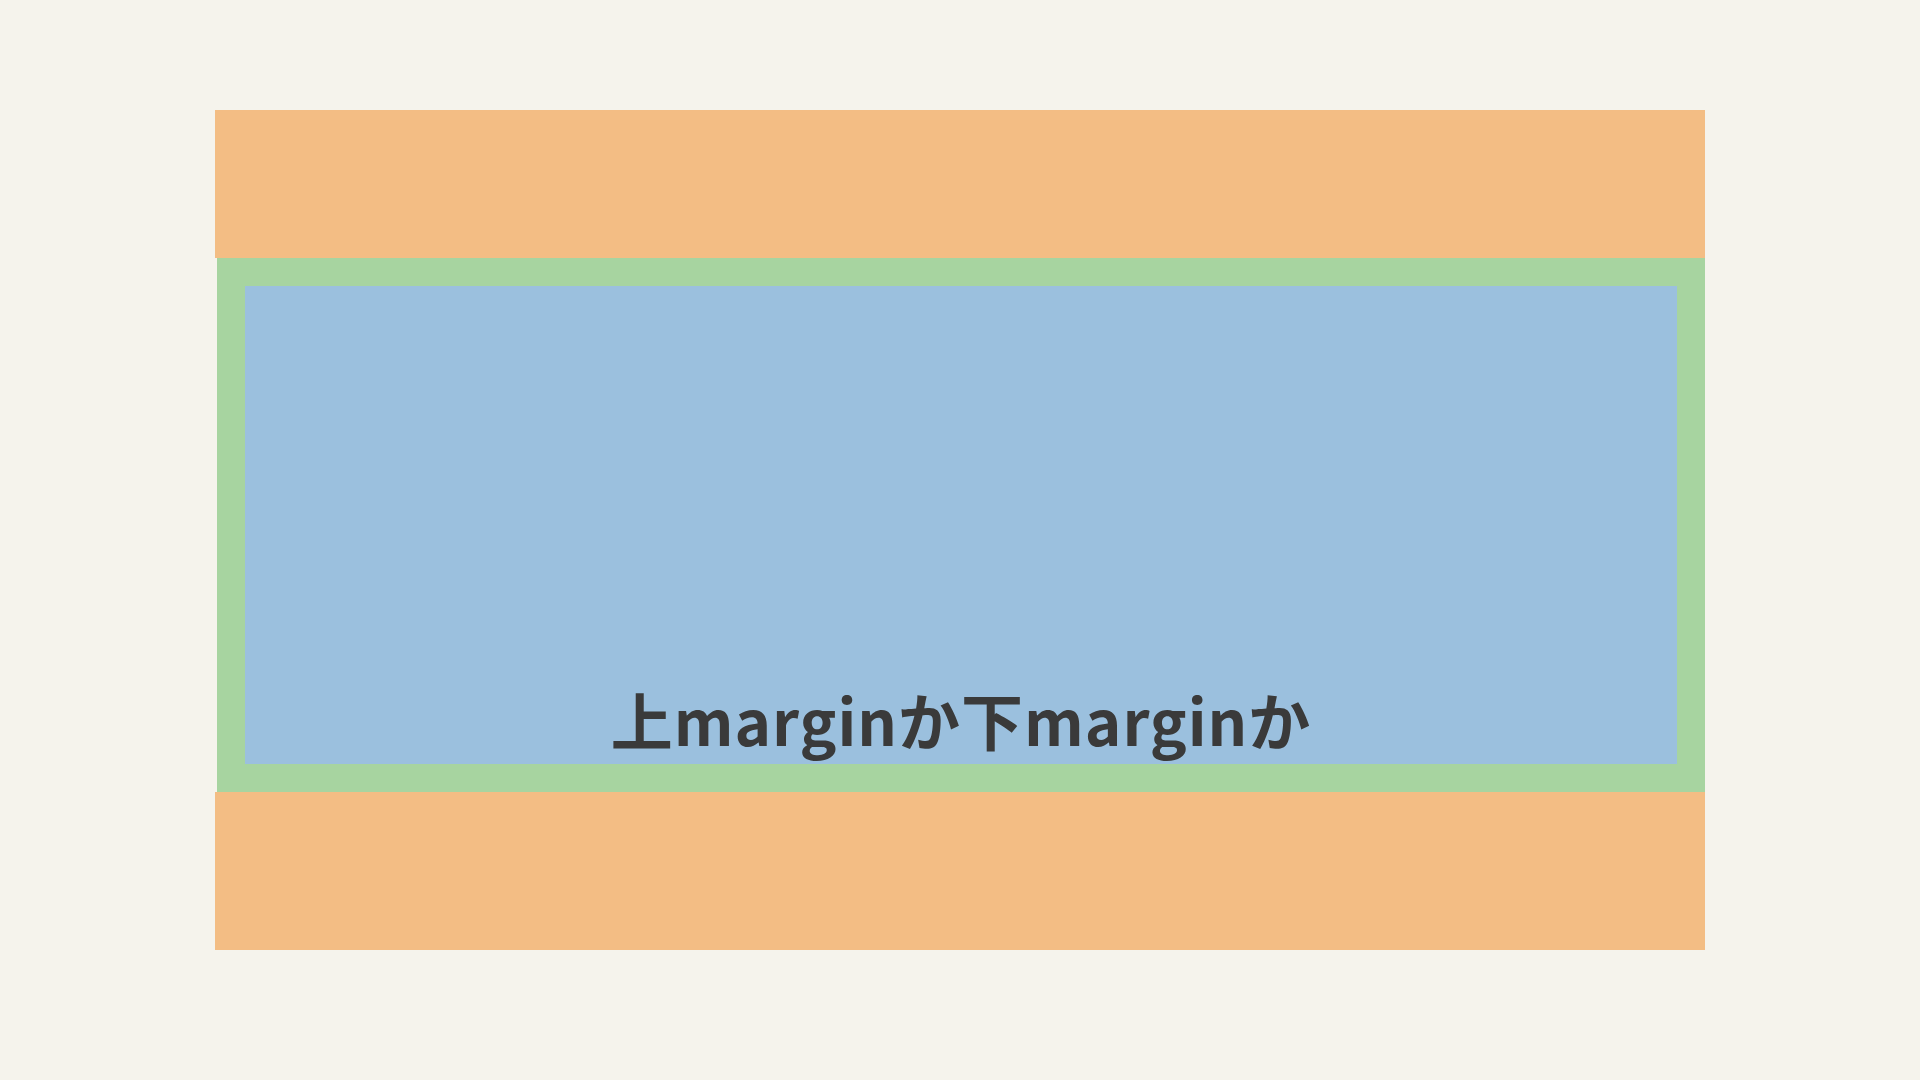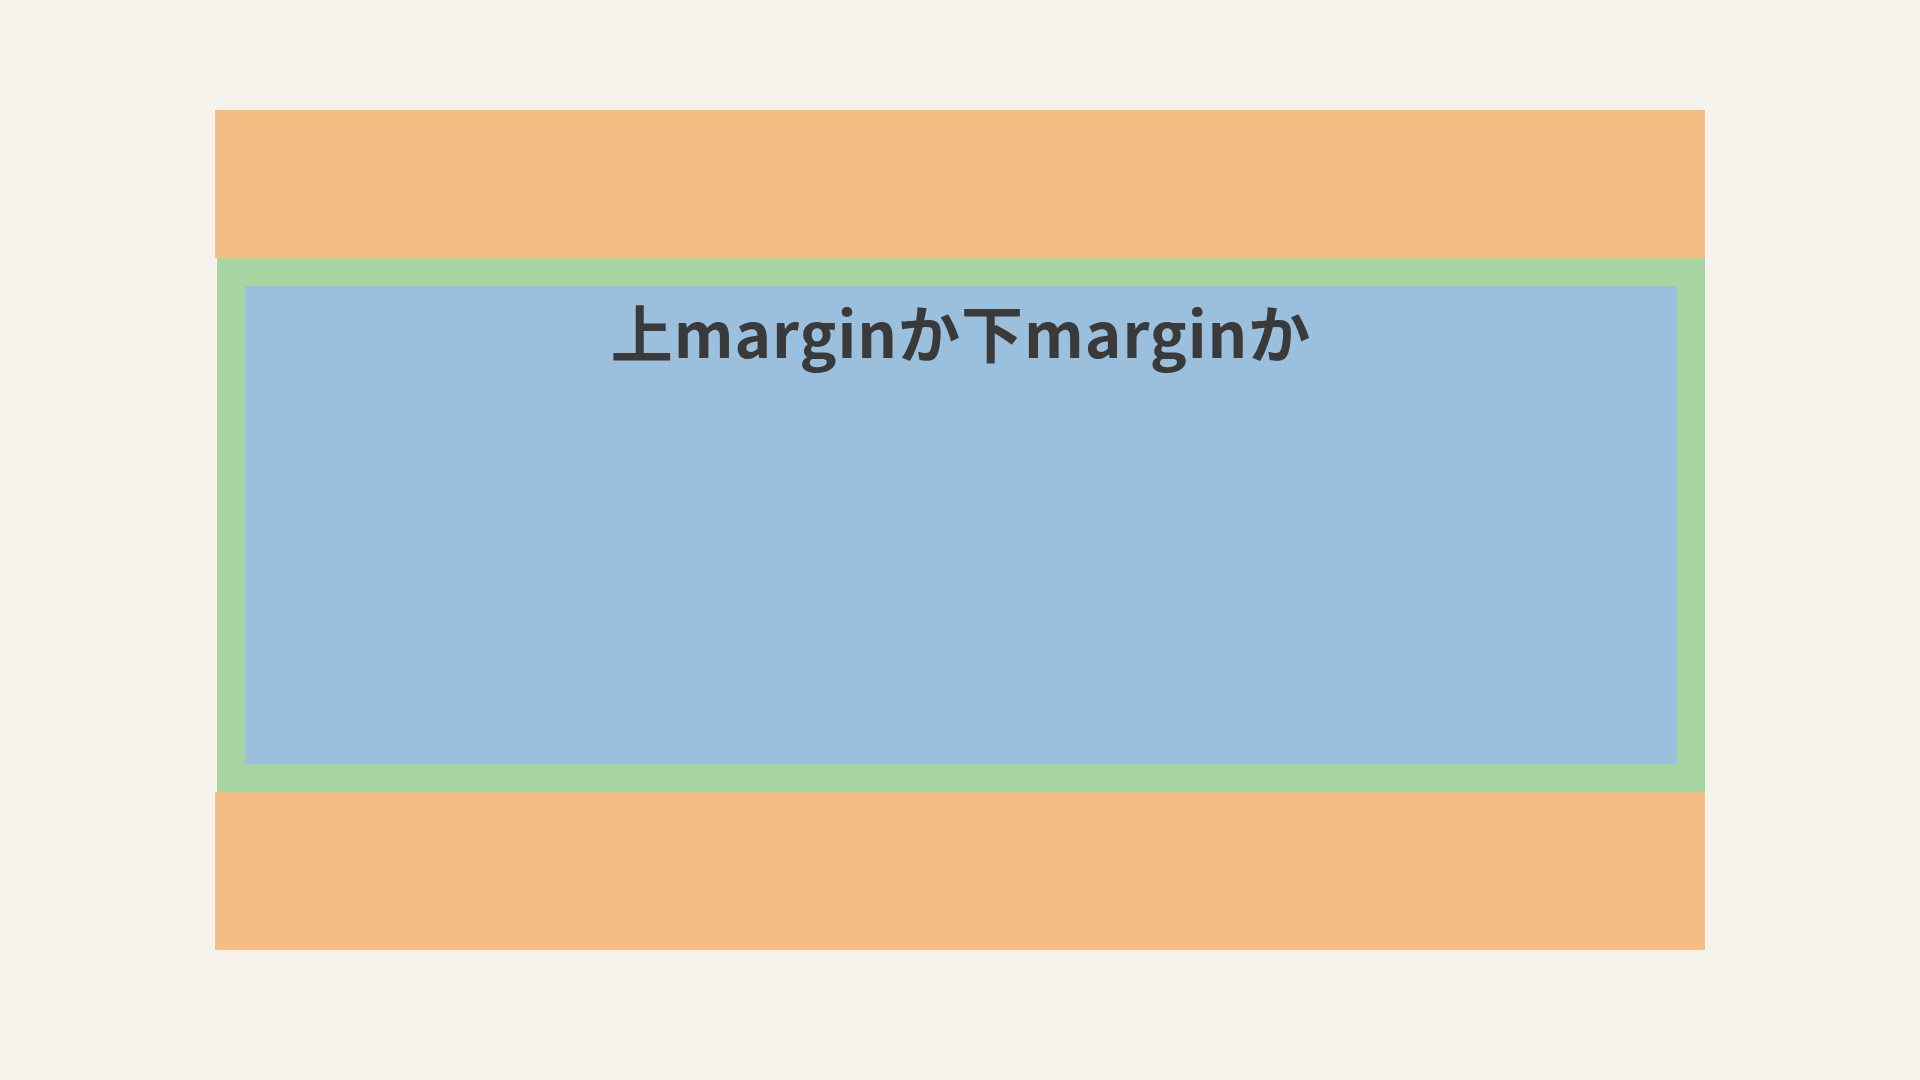--- a/index.html
+++ b/index.html
@@ -44,21 +44,21 @@
       padding: 28px;
       margin-left: 2px;
       flex: 1;
       display: flex;
     }
     
     .content-box {
       background-color: #9bc0de;
       flex: 1;
       display: flex;
-      align-items: flex-start;
+      align-items: flex-end;
       justify-content: center;
     }
     
     .content-text {
       font-size: 62px;
       font-weight: 600;
       color: #3a3a3a;
       font-family: "Hiragino Sans", "Noto Sans CJK JP", "Meiryo", sans-serif;
       letter-spacing: 1px;
     }

